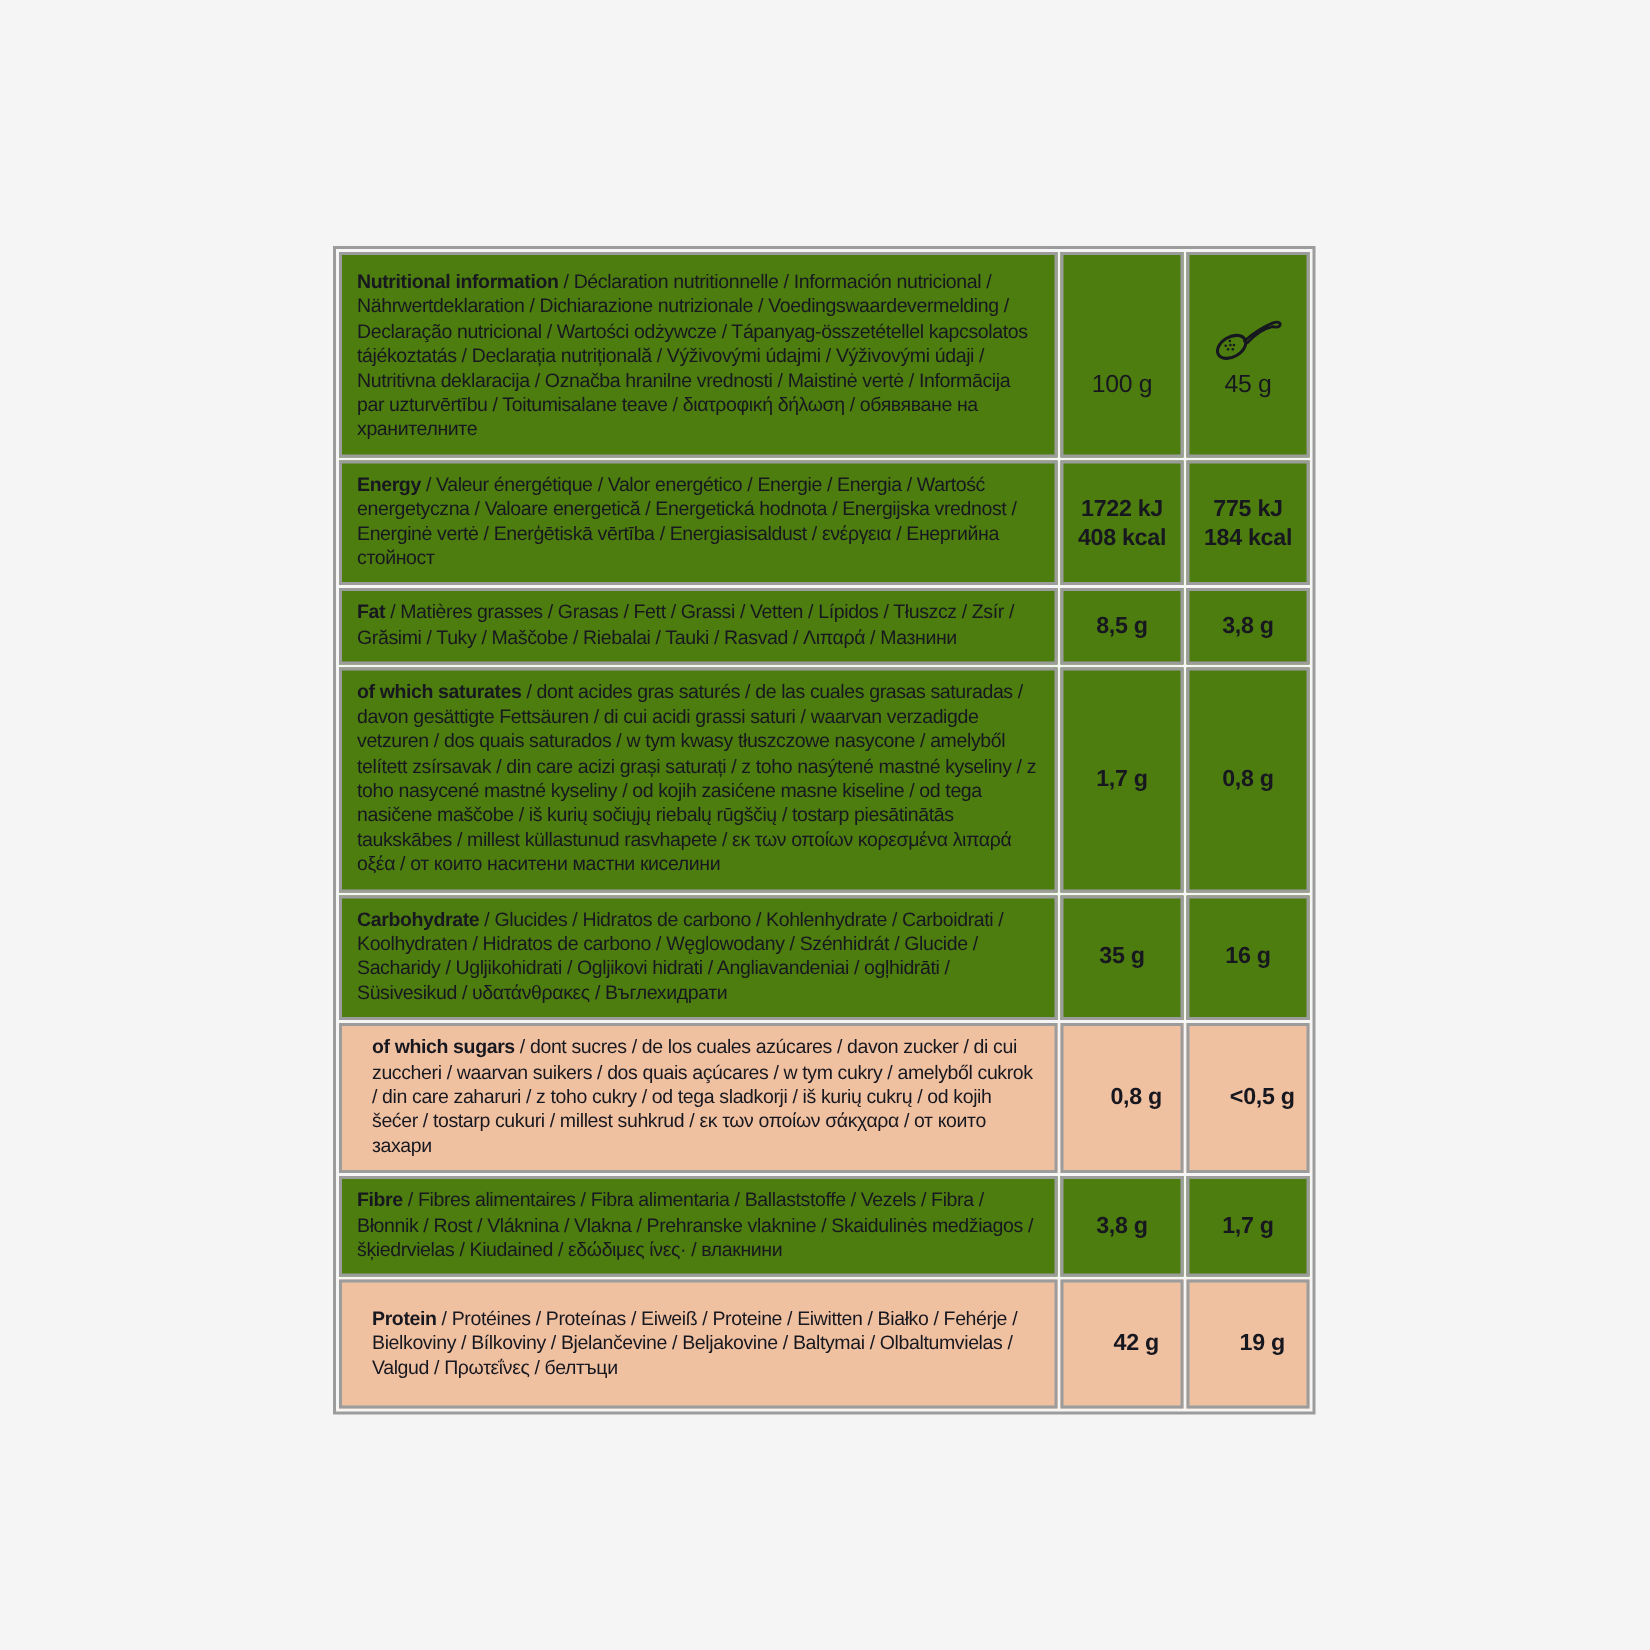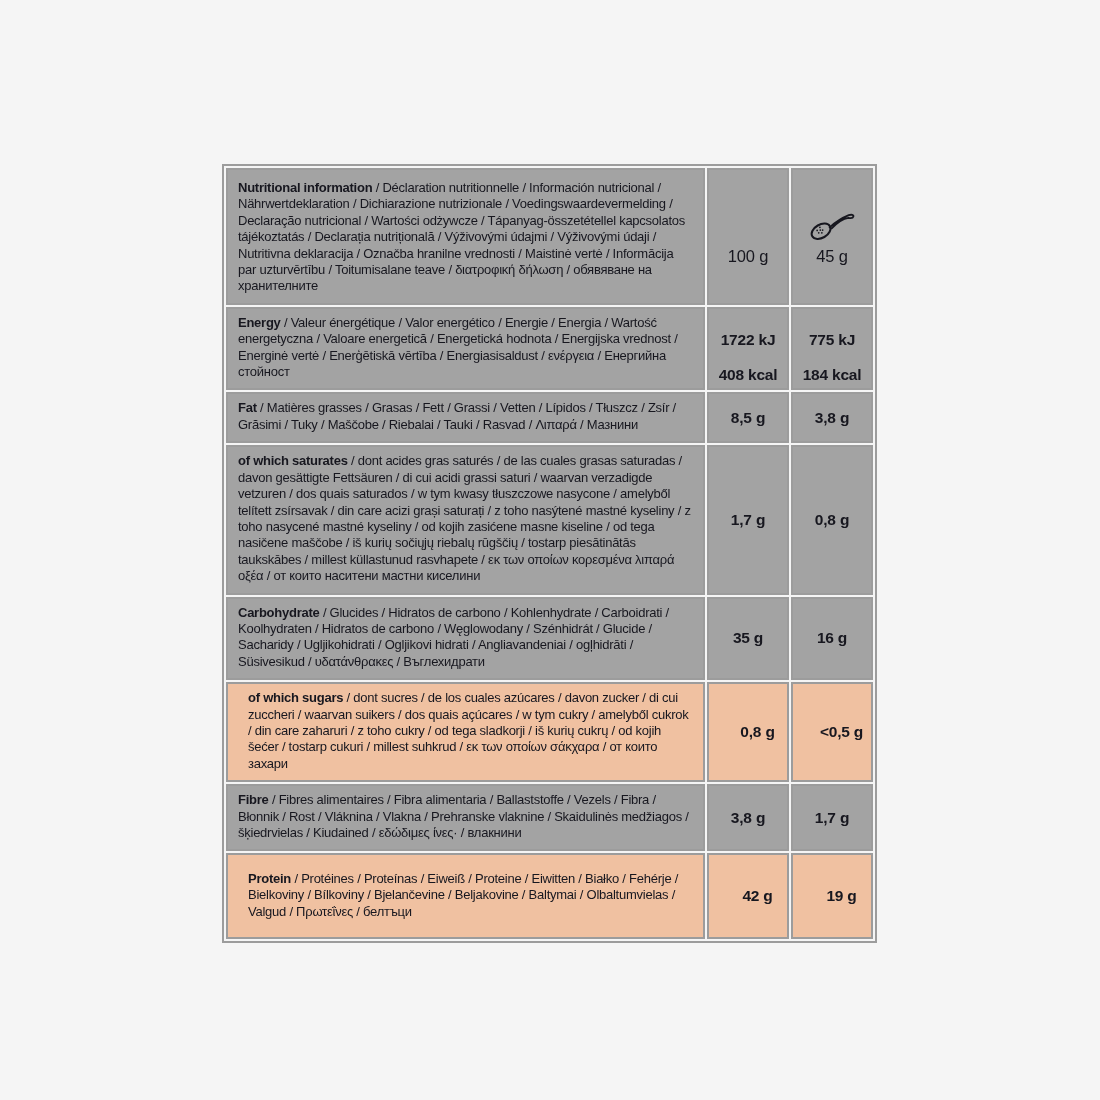--- a/index.html
+++ b/index.html
@@ -21,42 +21,42 @@
     top: 164px;
     width: 655px;
     table-layout: fixed;
     border-collapse: separate;
     border-spacing: 2px;
     border: 2px solid #9c9c9c;
   }
   table.nutrition td {
     box-sizing: border-box;
     border: 2px solid #9c9c9c;
-    background: #a3a3a3;
+    background: #4d7c0f;
     vertical-align: middle;
     color: #17171f;
   }
   tr.hl td { background: #f0c1a1; padding-left: 20px; }
   td.desc { padding: 6px 10px 8px 10px; }
   td.desc .txt {
     margin: 0;
     font-size: 13px;
     line-height: 16.4px;
     letter-spacing: -0.25px;
     font-stretch: condensed;
   }
   td.desc .lead { font-weight: bold; }
   td.val {
     width: 82px;
     text-align: center;
     font-weight: bold;
     font-size: 15.5px;
     letter-spacing: -0.2px;
   }
-  td.val .vline { line-height: 19px; margin-top: 16px; }
+  td.val .vline { line-height: 19px; }
   .colhead {
     font-size: 16.5px;
     font-weight: normal;
     letter-spacing: -0.2px;
   }
   .icon-space { height: 40px; }
   .spoon { display: block; margin: 0 auto 4px auto; }
   
   tr.r-head    { height: 132px; }
   tr.r-energy  { height: 76px;  }

